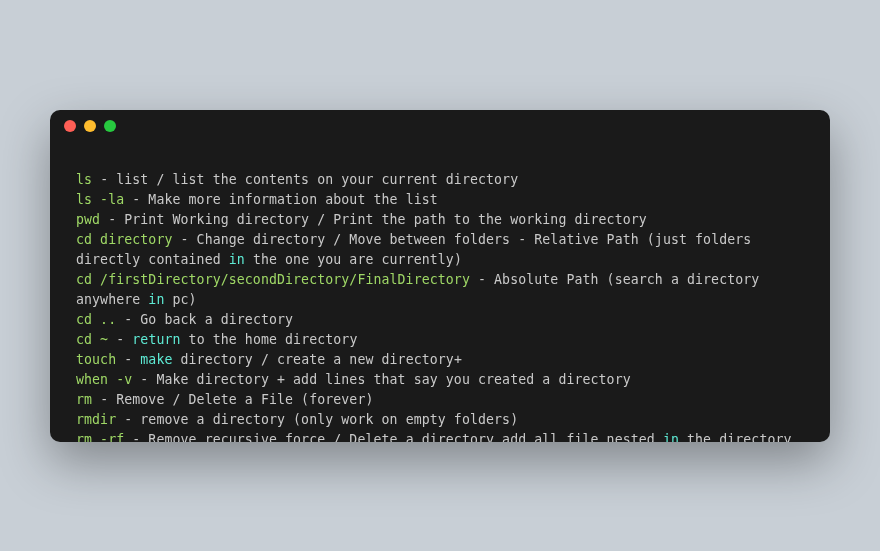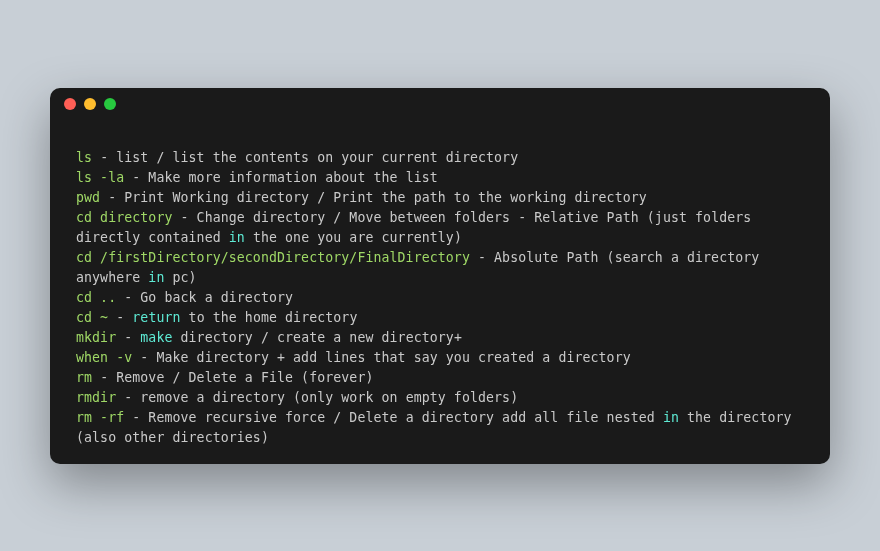--- a/index.html
+++ b/index.html
@@ -12,21 +12,21 @@
       width: 880px;
       height: 551px;
       display: flex;
       align-items: center;
       justify-content: center;
       font-family: 'Menlo', 'Consolas', 'Monaco', monospace;
     }
     .terminal {
       background: #1a1a1a;
       width: 780px;
-      height: 376px;
+      height: 332px;
       border-radius: 10px;
       box-shadow: 0 20px 50px rgba(0,0,0,0.35);
       overflow: hidden;
     }
     .titlebar {
       height: 32px;
       display: flex;
       align-items: center;
       padding-left: 14px;
       gap: 8px;
@@ -63,19 +63,19 @@
     <div class="dot green"></div>
   </div>
   <div class="content" id="content">
       <div class="line"><span class="cmd">ls</span><span> - list / list the contents on your current directory</span></div>
       <div class="line"><span class="cmd">ls -la</span><span> - Make more information about the list</span></div>
       <div class="line"><span class="cmd">pwd</span><span> - Print Working directory / Print the path to the working directory</span></div>
       <div class="line"><span class="cmd">cd directory</span><span> - Change directory / Move between folders - Relative Path (just folders directly contained </span><span class="kw">in</span><span> the one you are currently)</span></div>
       <div class="line"><span class="cmd">cd /firstDirectory/secondDirectory/FinalDirectory</span><span> - Absolute Path (search a directory anywhere </span><span class="kw">in</span><span> pc)</span></div>
       <div class="line"><span class="cmd">cd ..</span><span> - Go back a directory</span></div>
       <div class="line"><span class="cmd">cd ~</span><span> - </span><span class="kw">return</span><span> to the home directory</span></div>
-      <div class="line"><span class="cmd">mkdir</span><span> - </span><span class="kw">make</span><span> directory / create a new directory+</span></div>
+      <div class="line"><span class="cmd">touch</span><span> - </span><span class="kw">make</span><span> directory / create a new directory+</span></div>
       <div class="line"><span class="cmd">when -v</span><span> - Make directory + add lines that say you created a directory</span></div>
       <div class="line"><span class="cmd">rm</span><span> - Remove / Delete a File (forever)</span></div>
       <div class="line"><span class="cmd">rmdir</span><span> - remove a directory (only work on empty folders)</span></div>
       <div class="line"><span class="cmd">rm -rf</span><span> - Remove recursive force / Delete a directory add all file nested </span><span class="kw">in</span><span> the directory (also other directories)</span></div>
     </div>
 </div>
 
 </body></html>

